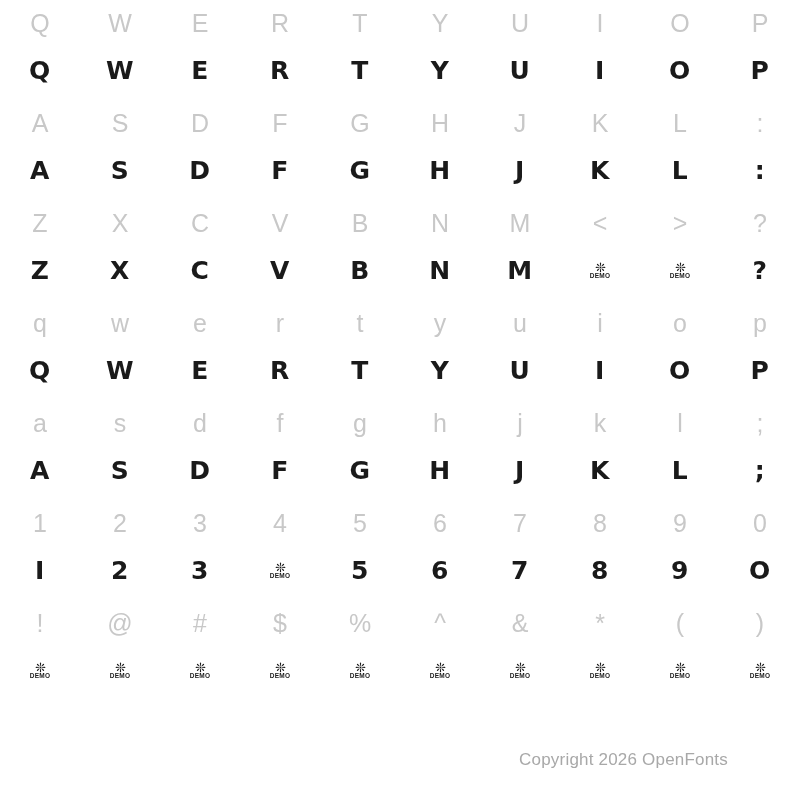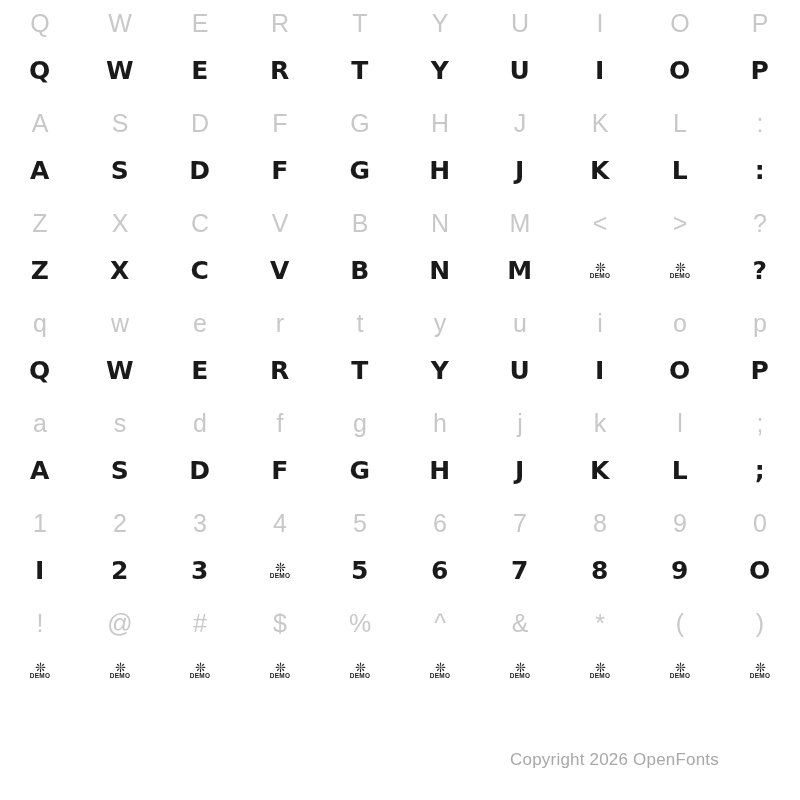--- a/index.html
+++ b/index.html
@@ -78,21 +78,21 @@
   .ornament .demo-text {
     font-size: 6.5px;
     font-weight: bold;
     color: #1a1a1a;
     letter-spacing: 0.3px;
     font-family: "Liberation Sans", sans-serif;
     line-height: 8px;
   }
   .footer {
     position: absolute;
-    right: 81px;
+    right: 72px;
     bottom: 30px;
     font-family: "Liberation Sans", sans-serif;
     font-size: 17px;
     color: #a8a8a8;
     letter-spacing: 0.2px;
     white-space: nowrap;
     text-align: right;
   }
 </style>
 </head>

